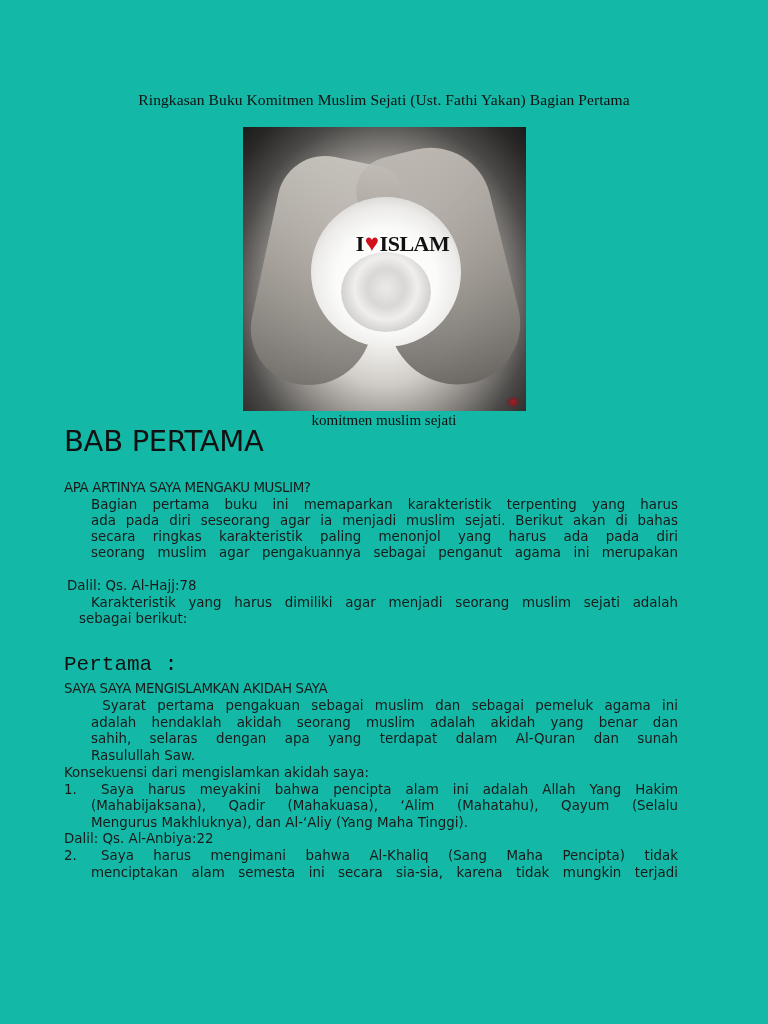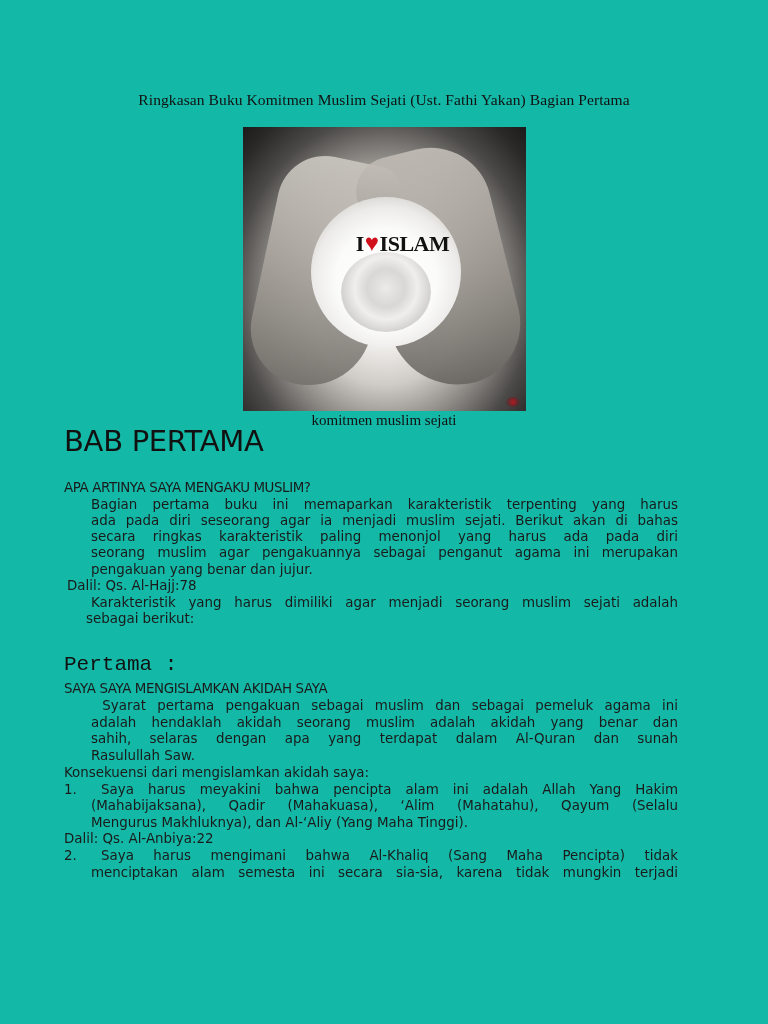--- a/index.html
+++ b/index.html
@@ -160,26 +160,25 @@
   <div class="caption">komitmen muslim sejati</div>
 
   <div class="h1">BAB PERTAMA</div>
 
   <div class="line caps" style="left:64px; top:480px;">APA ARTINYA SAYA MENGAKU MUSLIM?</div>
 
   <div class="line just" style="left:91px; top:497px;">Bagian pertama buku ini memaparkan karakteristik terpenting yang harus</div>
   <div class="line just" style="left:91px; top:513px;">ada pada diri seseorang agar ia menjadi muslim sejati. Berikut akan di bahas</div>
   <div class="line just" style="left:91px; top:529px;">secara ringkas karakteristik paling menonjol yang harus ada pada diri</div>
   <div class="line just" style="left:91px; top:545px;">seorang muslim agar pengakuannya sebagai penganut agama ini merupakan</div>
-  <div class="line" style="left:91px; top:562px;">pengakuan yang benar dan jujur.</div>
 
   <div class="line" style="left:67px; top:578px;">Dalil: Qs. Al-Hajj:78</div>
 
   <div class="line just" style="left:91px; top:595px;">Karakteristik yang harus dimiliki agar menjadi seorang muslim sejati adalah</div>
-  <div class="line" style="left:86px; top:611px;">sebagai berikut:</div>
+  <div class="line" style="left:79px; top:611px;">sebagai berikut:</div>
 
   <div class="h2">Pertama :</div>
 
   <div class="line caps" style="left:64px; top:681px;">SAYA SAYA MENGISLAMKAN AKIDAH SAYA</div>
 
   <div class="line just" style="left:91px; top:698px; white-space:pre;"> Syarat pertama pengakuan sebagai muslim dan sebagai pemeluk agama ini</div>
   <div class="line just" style="left:91px; top:715px;">adalah hendaklah akidah seorang muslim adalah akidah yang benar dan</div>
   <div class="line just" style="left:91px; top:731px;">sahih, selaras dengan apa yang terdapat dalam Al-Quran dan sunah</div>
   <div class="line" style="left:91px; top:748px;">Rasulullah Saw.</div>
 

